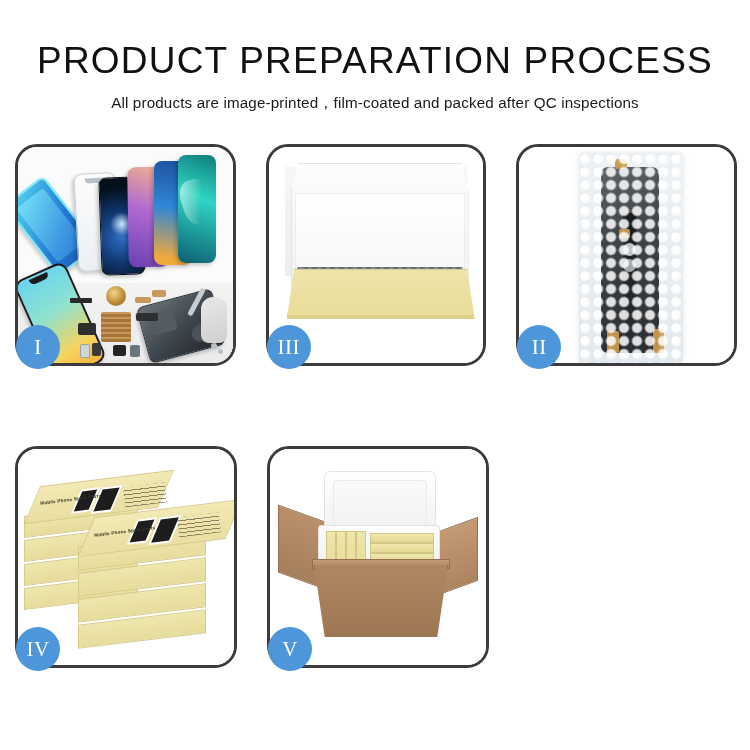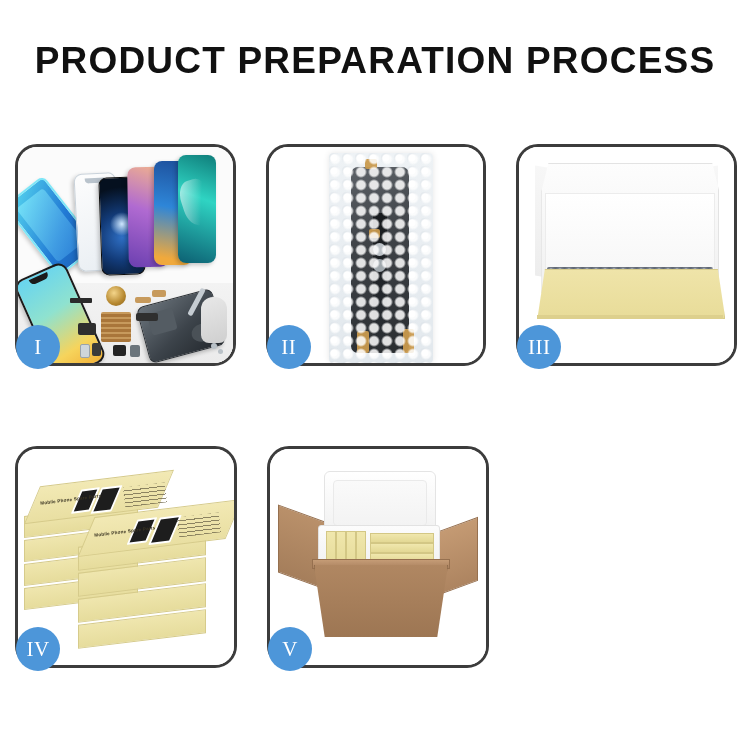--- a/index.html
+++ b/index.html
@@ -8,21 +8,21 @@
     font-family:"Liberation Sans", sans-serif;
     -webkit-font-smoothing:antialiased;
     overflow:hidden;position:relative;
   }
   .page{width:750px;height:750px;position:relative;background:#fff;}
 
   
   .header{position:absolute;top:0;left:0;width:750px;text-align:center;}
   .title{
     margin:0;padding-top:42px;
-    font-size:37px;font-weight:700;letter-spacing:1.2px;
+    font-size:37px;font-weight:400;letter-spacing:1.2px;
     color:#111111;line-height:1;white-space:nowrap;
   }
   .subtitle{
     margin:0;padding-top:14px;
     font-size:15.2px;font-weight:400;color:#1a1a1a;
     letter-spacing:.15px;white-space:nowrap;
   }
 
   
   .grid{position:absolute;top:144px;left:15px;width:722px;}
@@ -307,20 +307,21 @@
   .tp1{left:44px;top:92px;width:16px;height:16px;transform:skewY(22deg);}
   .tp2{left:44px;top:148px;width:16px;height:16px;transform:skewY(22deg);}
 </style>
 </head>
 <body>
 
 <div class="page">
 
   <div class="header">
     <h1 class="title">PRODUCT PREPARATION PROCESS</h1>
+    <p class="subtitle">All products are image-printed，film-coated and packed after QC inspections</p>
   </div>
 
   <div class="grid">
 
     <div class="row">
 
       <div class="panel">
         <div class="panel-inner p1">
           <div class="floor"></div>
           <div class="phone ph-film"></div>
@@ -344,47 +345,47 @@
           <div class="chip c-sp2"></div>
           <div class="chip c-tool"></div>
           <div class="chip c-dot1"></div>
           <div class="chip c-dot2"></div>
           <div class="chip c-hand"></div>
         </div>
         <div class="badge">I</div>
       </div>
 
       <div class="panel">
+        <div class="panel-inner p3">
+          <div class="wing-l"></div>
+          <div class="wing-r"></div>
+          <div class="lidback"></div>
+          <div class="lidinner"></div>
+          <div class="contents"></div>
+          <div class="tray"></div>
+          <div class="trayfront"></div>
+        </div>
+        <div class="badge">III</div>
+      </div>
+
+      <div class="panel">
         <div class="panel-inner p2">
           <div class="wrap">
             <div class="part"></div>
             <div class="flexstrip"></div>
             <div class="circ"></div>
             <div class="circ2"></div>
             <div class="conn cn1"></div>
             <div class="conn cn2"></div>
             <div class="conn cn3"></div>
             <div class="conn cn4"></div>
           </div>
           <div class="bubbleoverlay"></div>
         </div>
         <div class="badge">II</div>
-      </div>
-
-      <div class="panel">
-        <div class="panel-inner p3">
-          <div class="wing-l"></div>
-          <div class="wing-r"></div>
-          <div class="lidback"></div>
-          <div class="lidinner"></div>
-          <div class="contents"></div>
-          <div class="tray"></div>
-          <div class="trayfront"></div>
-        </div>
-        <div class="badge">III</div>
       </div>
 
     </div>
 
     <div class="row">
 
       <div class="panel">
         <div class="panel-inner p4">
           <div class="stack">
             <div class="bx bx-l4"></div>

